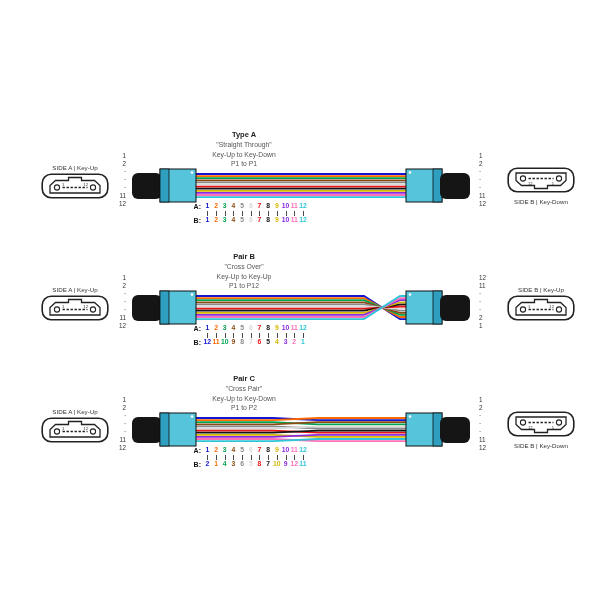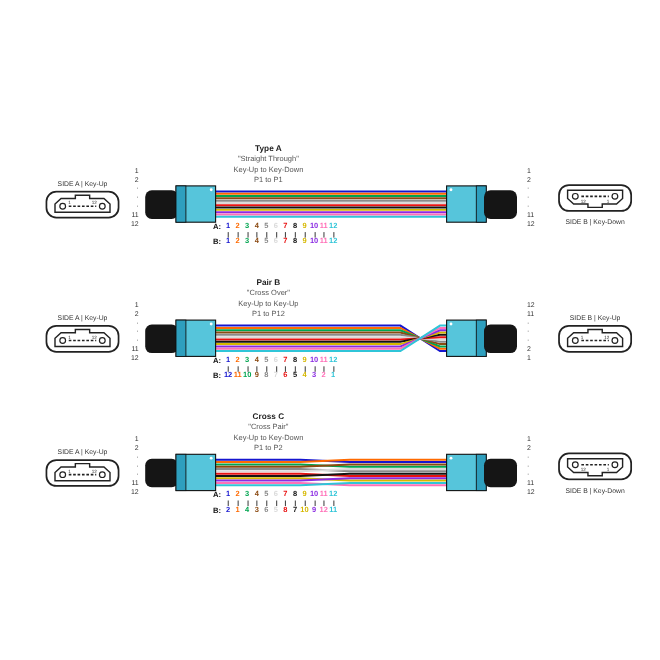--- a/index.html
+++ b/index.html
@@ -329,21 +329,21 @@
           <span class="cell" style="color: rgb(138, 43, 226);">3</span>
           <span class="cell" style="color: rgb(255, 112, 184);">2</span>
           <span class="cell" style="color: rgb(47, 197, 216);">1</span>
         </span>
       </div>
   </div>
 </section>
 
 <section class="cable-block" style="top:374px">
   <div class="hdr">
-    <div class="hdr-title">Cross C</div>
+    <div class="hdr-title">Pair C</div>
     <div class="hdr-sub">"Cross Pair"</div>
     <div class="hdr-sub">Key-Up to Key-Down</div>
     <div class="hdr-sub">P1 to P2</div>
   </div>
   <div class="conn leftside key-up-side">
     <div class="conn-label">SIDE A | Key-Up</div>
     <svg width="68" height="26" viewBox="0 0 68 26">
       <rect x="1.2" y="1.2" width="65.6" height="23.6" rx="9" fill="#fff" stroke="#222" stroke-width="1.6"></rect>
       <path d="M9,20 V12.5 L14.5,7.5 H27.5 V4.5 H40.5 V7.5 H53.5 L59,12.5 V20 Z" fill="#fff" stroke="#222" stroke-width="1.3"></path>
       <circle cx="16" cy="14.5" r="2.6" fill="#fff" stroke="#222" stroke-width="1.1"></circle>

